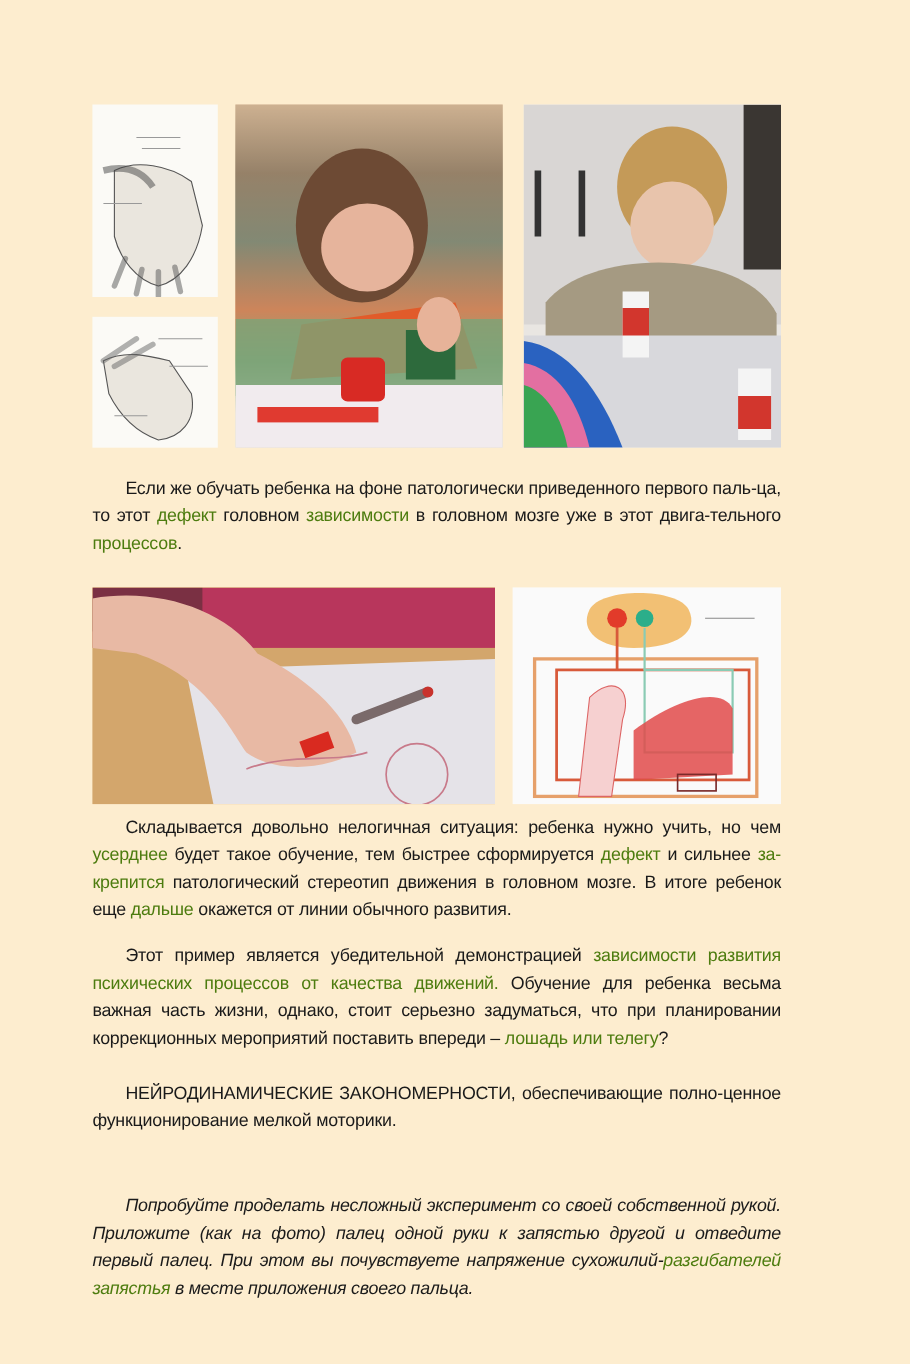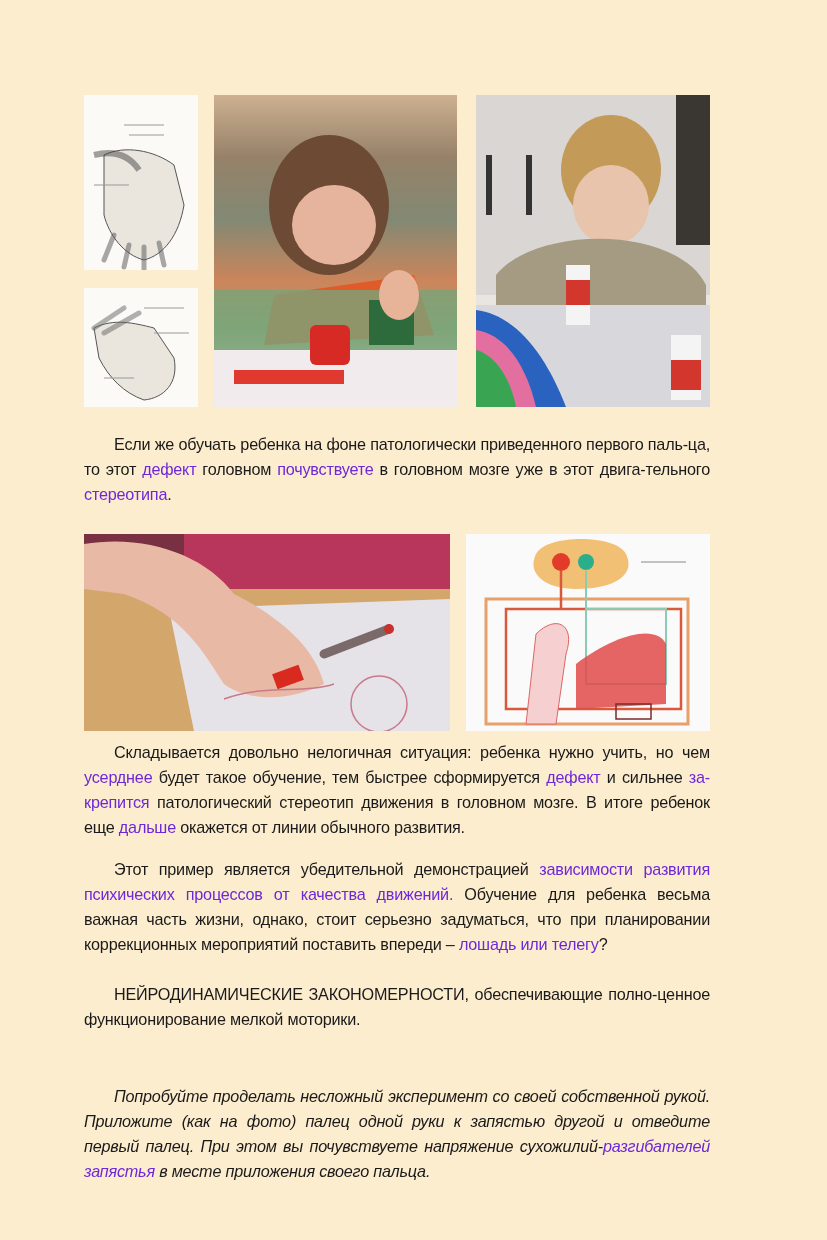--- a/index.html
+++ b/index.html
@@ -1,21 +1,21 @@
 <!DOCTYPE html>
 <html><head>
 <meta charset="utf-8">
 <style>
   html, body { margin:0; padding:0; }
   body { width:827px; height:1240px; background:#fdedcf; position:relative; overflow:hidden;
          font-family:"Liberation Sans", sans-serif; color:#1a1a1a; }
   .fig { position:absolute; overflow:hidden; }
   .p { position:absolute; left:84px; width:626px; font-size:16.2px; line-height:25px; text-align:justify; letter-spacing:-0.2px; }
   .p .ind { display:inline-block; width:30px; }
-  .hl { color:#6d28d9; }
+  .hl { color:#4d7c0f; }
   .b { font-weight:normal; }
   .sketch { background:#fbfaf6; }
 </style>
 </head>
 <body>
 
 <div class="fig sketch" style="left:84px;top:95px;width:114px;height:175px;">
   <svg width="114" height="175" viewBox="0 0 114 175">
     <path d="M20 60 C 40 50, 70 55, 90 70 L 100 110 C 95 140, 80 160, 60 165 C 40 160, 25 140, 20 120 Z" fill="#eae6de" stroke="#555" stroke-width="1"></path>
     <path d="M30 140 L 20 165 M45 150 L 40 172 M60 152 L 60 174 M75 148 L 80 170" stroke="#555" stroke-width="5" stroke-linecap="round" opacity="0.5"></path>
@@ -65,21 +65,21 @@
     <path d="M0 235 C 30 240, 50 270, 60 312 L 0 312 Z" fill="#e36fa1"></path>
     <path d="M0 255 C 20 260, 35 285, 40 312 L 0 312 Z" fill="#39a452"></path>
     <rect x="90" y="170" width="24" height="60" fill="#f4f4f4"></rect>
     <rect x="90" y="185" width="24" height="25" fill="#d2362d"></rect>
     <rect x="195" y="240" width="30" height="65" fill="#f4f4f4"></rect>
     <rect x="195" y="265" width="30" height="30" fill="#d2362d"></rect>
   </svg>
 </div>
 
 <div class="p" style="top:432px;">
-  <span class="ind"></span><span>Если же обучать ребенка на фоне патологически приведенного первого паль-ца, то этот </span><span class="hl">дефект</span><span> головном </span><span class="hl">почувствуете</span><span> в головном мозге уже в этот двига-тельного </span><span class="hl">стереотипа</span><span>.</span>
+  <span class="ind"></span><span>Если же обучать ребенка на фоне патологически приведенного первого паль-ца, то этот </span><span class="hl">дефект</span><span> головном </span><span class="hl">зависимости</span><span> в головном мозге уже в этот двига-тельного </span><span class="hl">процессов</span><span>.</span>
 </div>
 
 <div class="fig" style="left:84px;top:534px;width:366px;height:197px;background:#d3a66c;">
   <svg width="366" height="197" viewBox="0 0 366 197">
     <rect x="0" y="0" width="366" height="55" fill="#b8365c"></rect>
     <rect x="0" y="0" width="100" height="40" fill="#3c2a2a" opacity="0.5"></rect>
     <path d="M85 75 L 366 65 L 366 197 L 110 197 Z" fill="#e5e3e8"></path>
     <path d="M0 10 C 60 0, 120 20, 150 60 C 190 80, 230 110, 240 150 C 200 170, 160 165, 140 150 C 120 120, 100 80, 40 60 L 0 55 Z" fill="#e8b9a4"></path>
     <line x1="240" y1="120" x2="305" y2="95" stroke="#7a6a6a" stroke-width="9" stroke-linecap="round"></line>
     <circle cx="305" cy="95" r="5" fill="#c8322c"></circle>

